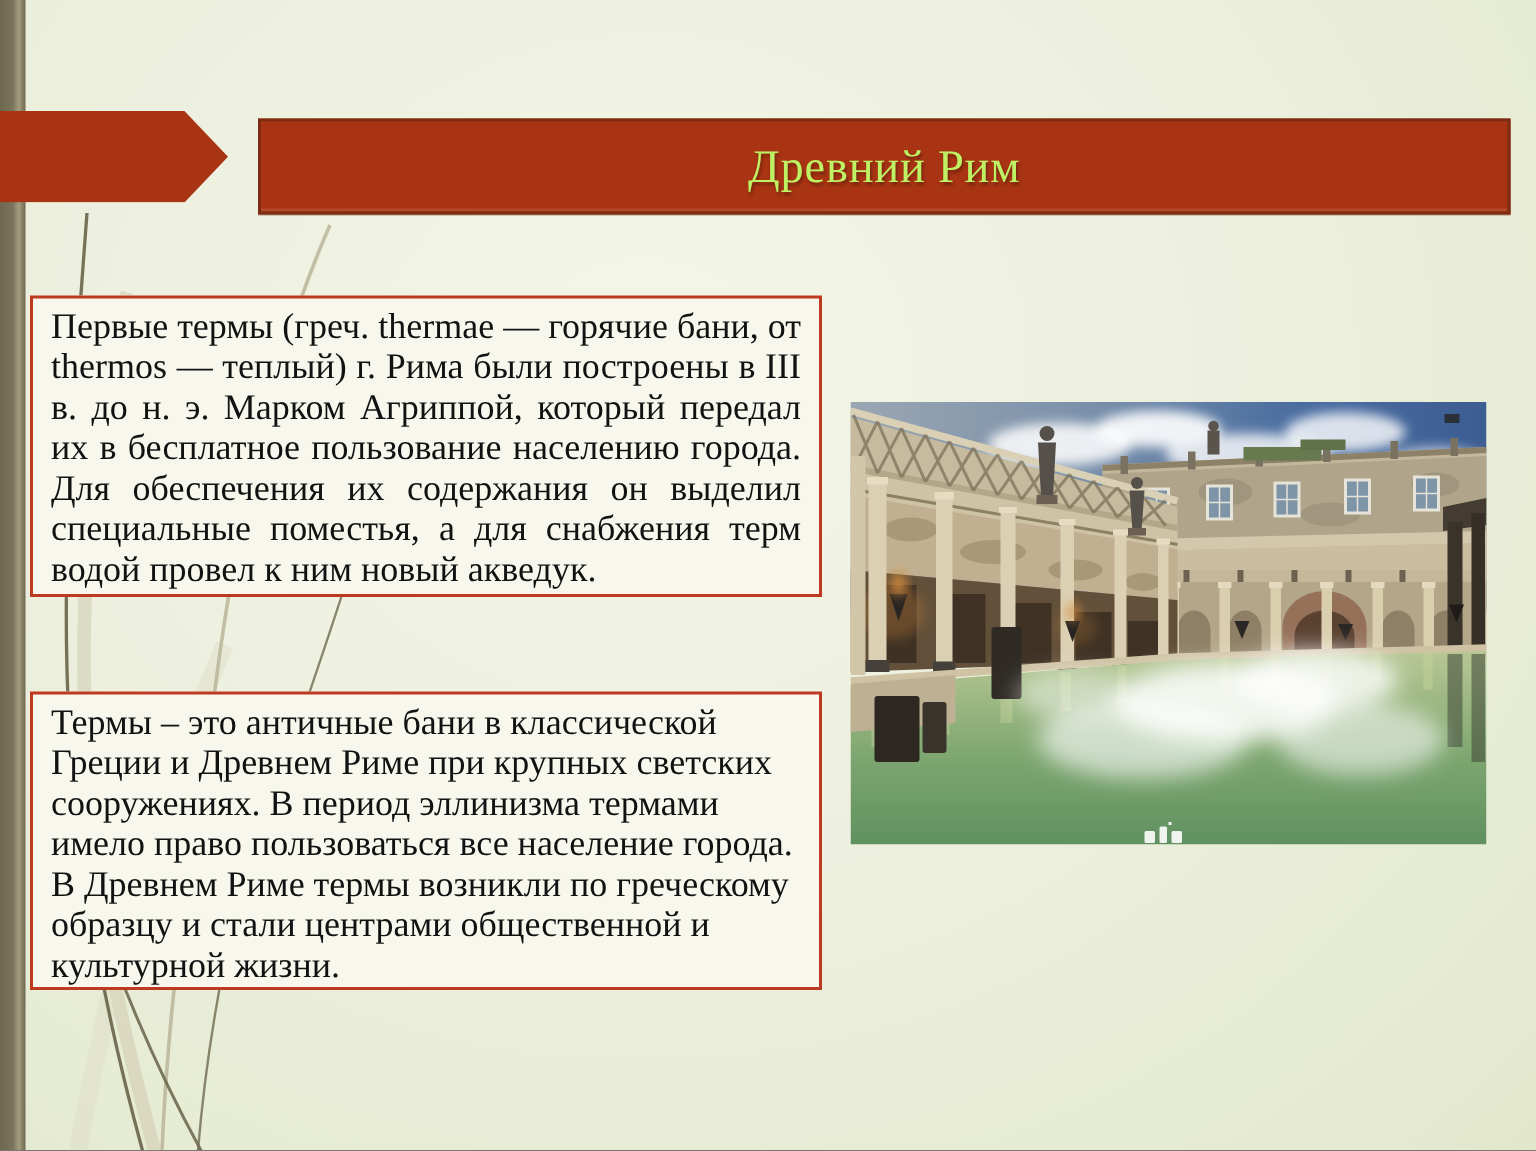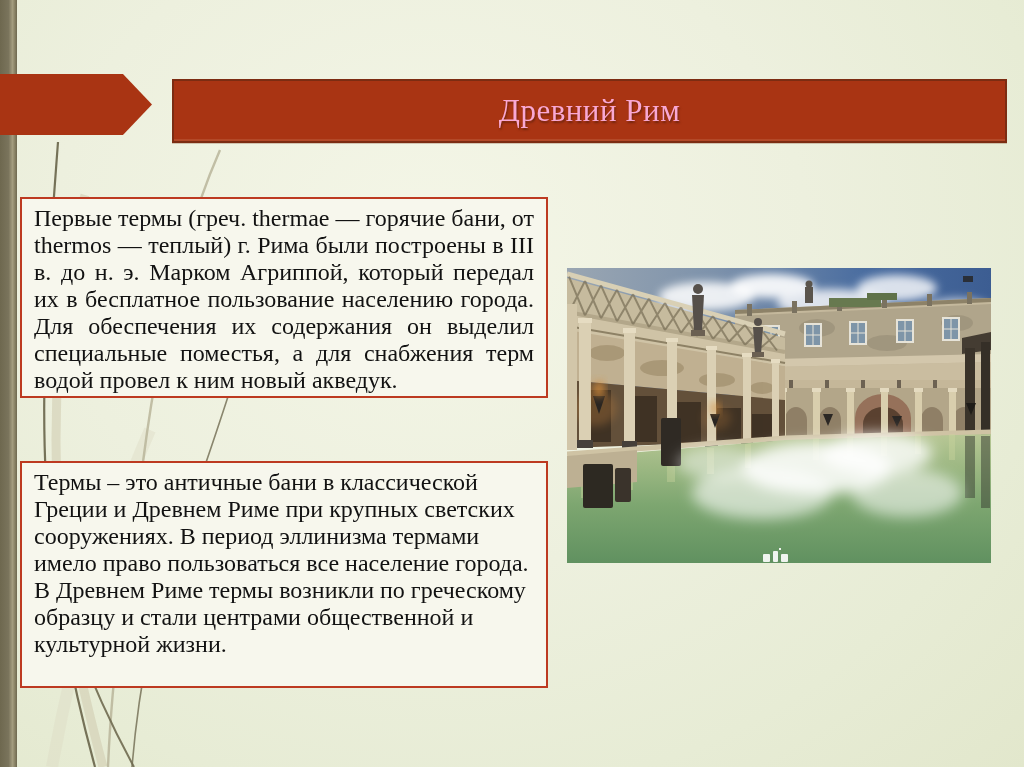--- a/index.html
+++ b/index.html
@@ -19,30 +19,30 @@
     background:#a93413;
     clip-path:polygon(0 0,80.9% 0,100% 50%,80.9% 100%,0 100%);
   }
   .title-banner{
     position:absolute;left:172px;top:79px;width:835px;height:64px;z-index:3;
     box-sizing:border-box;background:#a93413;border:2px solid #7c2c12;
     box-shadow:inset 0 -2px 0 rgba(255,230,200,.12), 0 1px 0 rgba(110,55,25,.25);
     display:flex;align-items:center;justify-content:center;
   }
   .title-banner .title-text{
-    color:#f9a8d4;font-size:31px;letter-spacing:.5px;
+    color:#bef264;font-size:31px;letter-spacing:.5px;
     text-shadow:1px 2px 2px rgba(70,25,10,.55);
   }
   .textbox{
     position:absolute;left:20px;width:528px;z-index:4;box-sizing:border-box;
     border:2px solid #bd3a21;background:#f7f7ed;color:#121212;
     font-size:24px;line-height:27px;padding:6px 12px 0 12px;overflow:hidden;
   }
   .textbox.first{top:197px;height:201px;text-align:justify;}
-  .textbox.second{top:461px;height:227px;text-align:left;}
+  .textbox.second{top:461px;height:199px;text-align:left;}
   .photo{position:absolute;left:567px;top:268px;width:424px;height:295px;z-index:4;}
   .photo svg{display:block;}
 </style>
 </head>
 <body>
 
 <div class="slide">
 
   <svg class="stems" width="1024" height="767" viewBox="0 0 1024 767">
     <path d="M85,195 C60,280 48,420 62,560 C70,640 88,710 103,767" stroke="#cfcbae" stroke-width="9" fill="none" opacity="0.55"></path>

